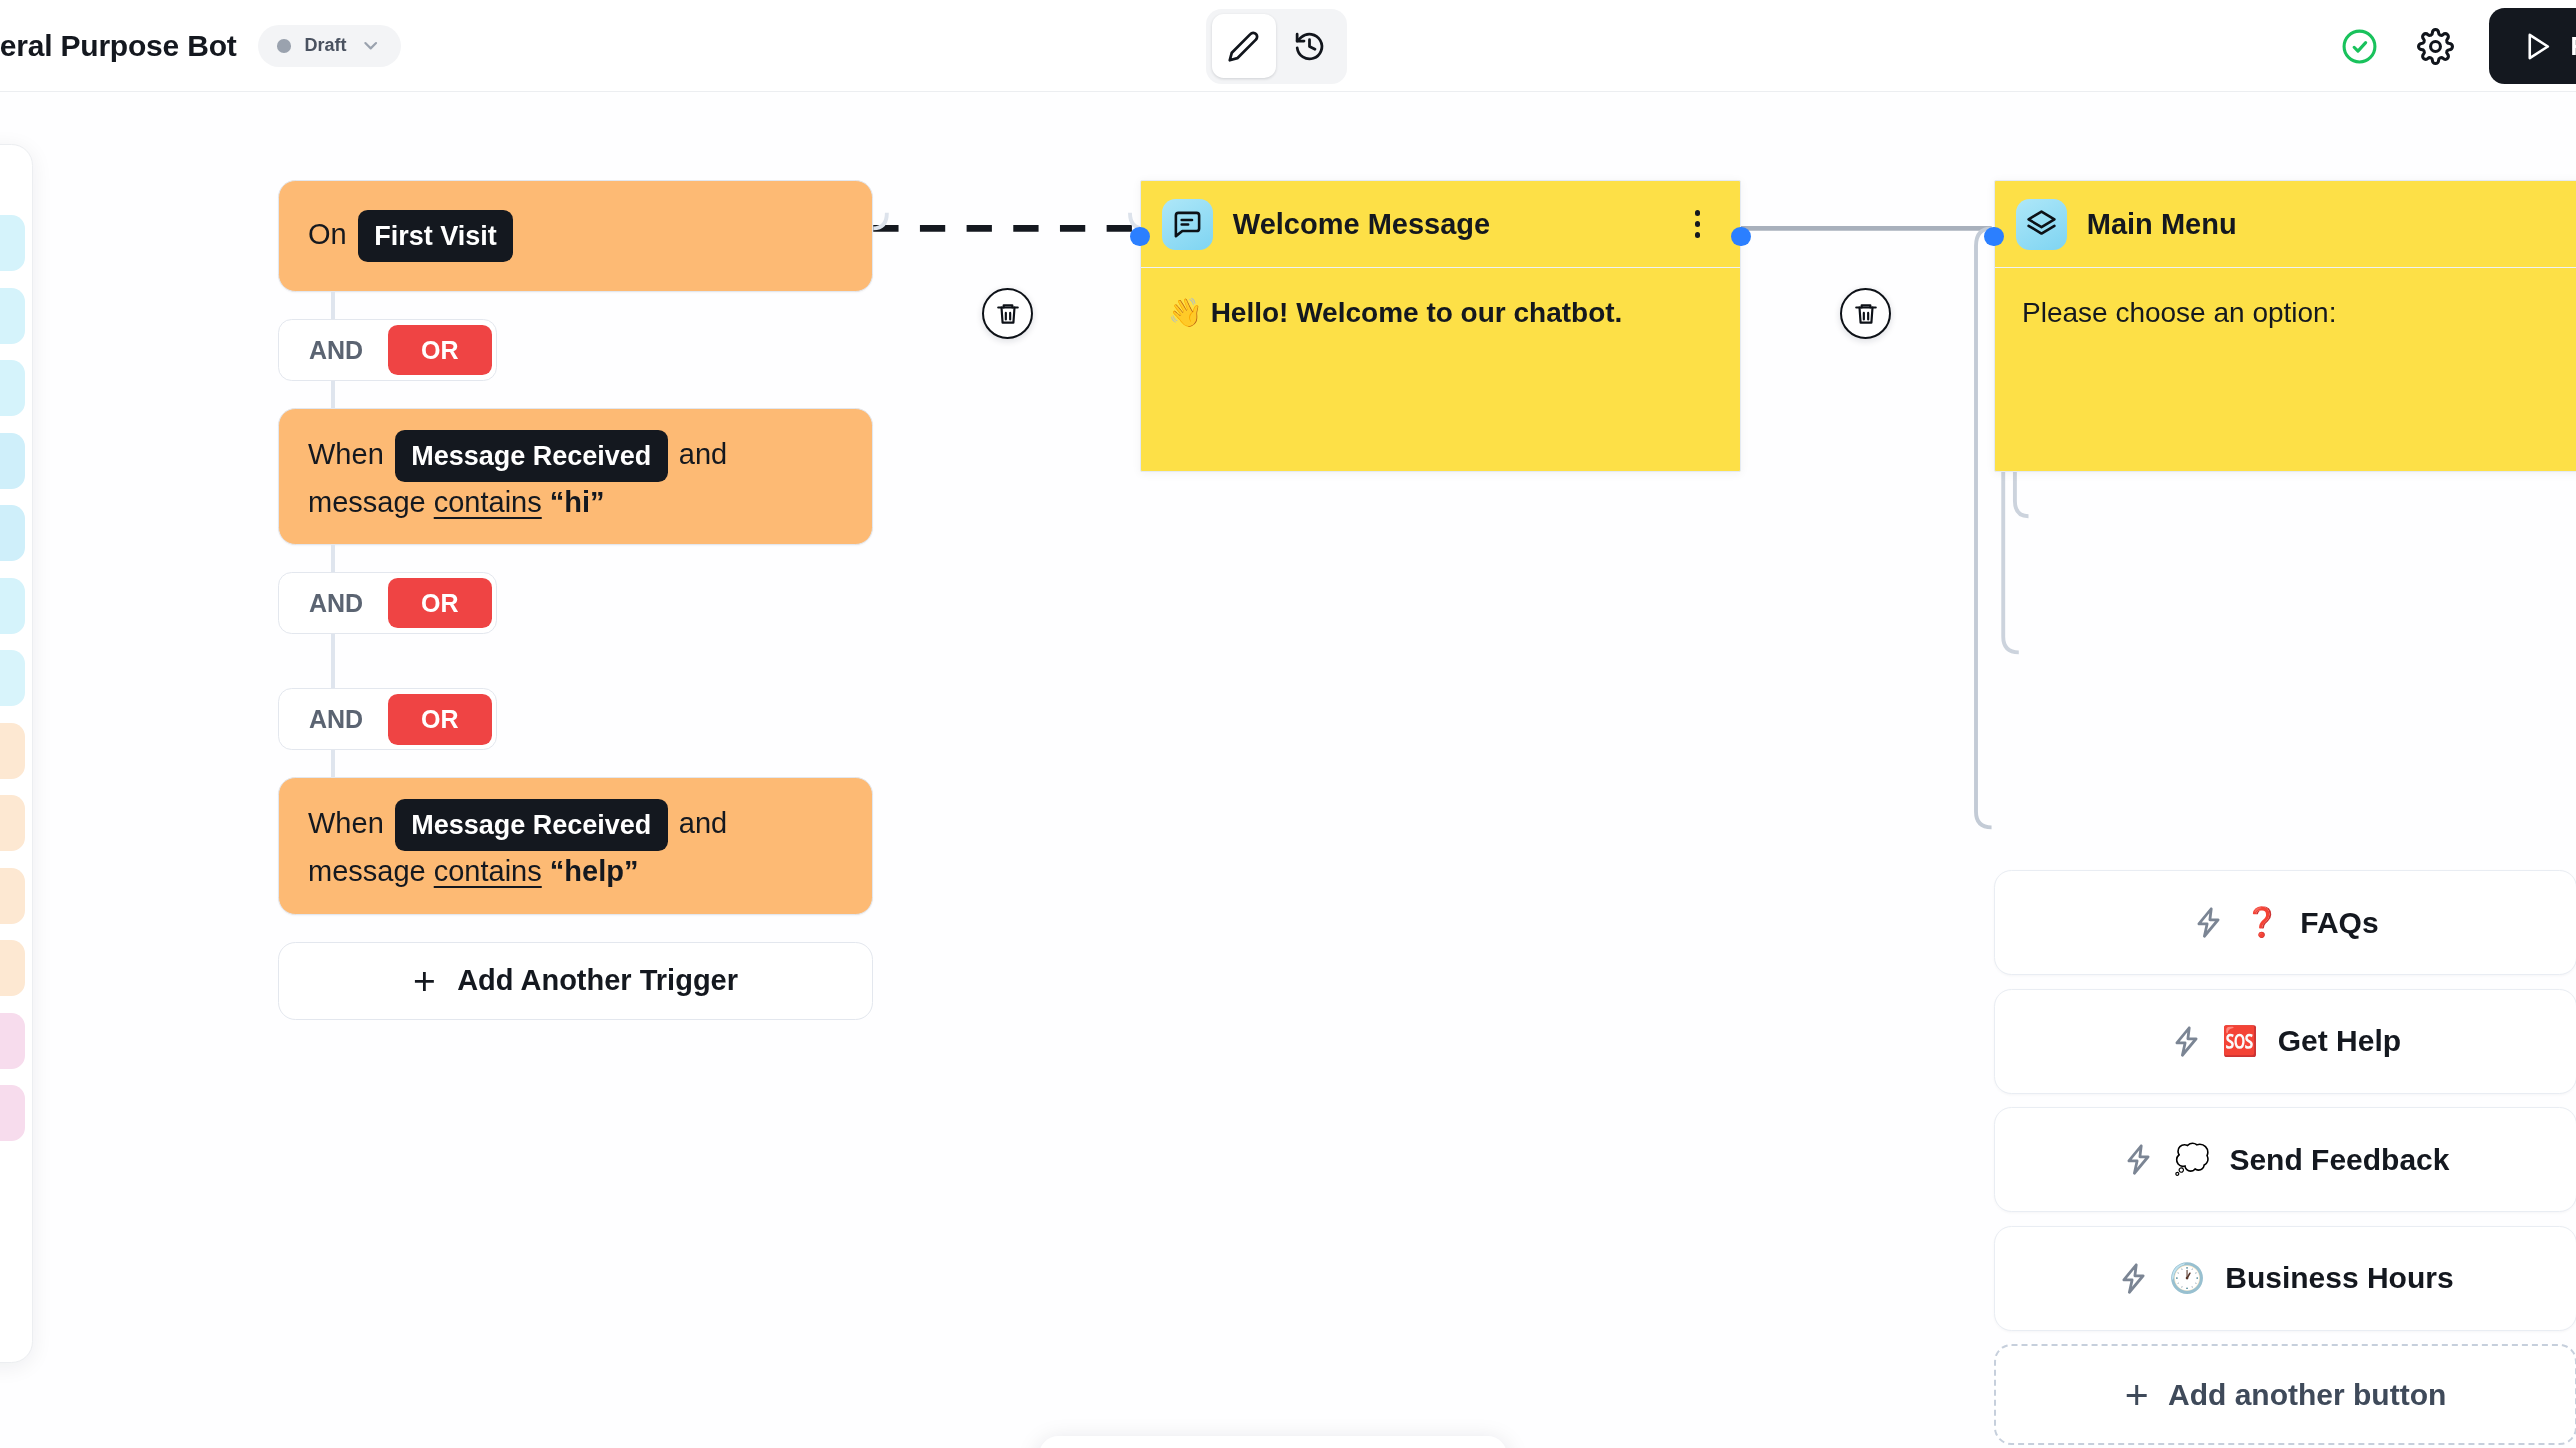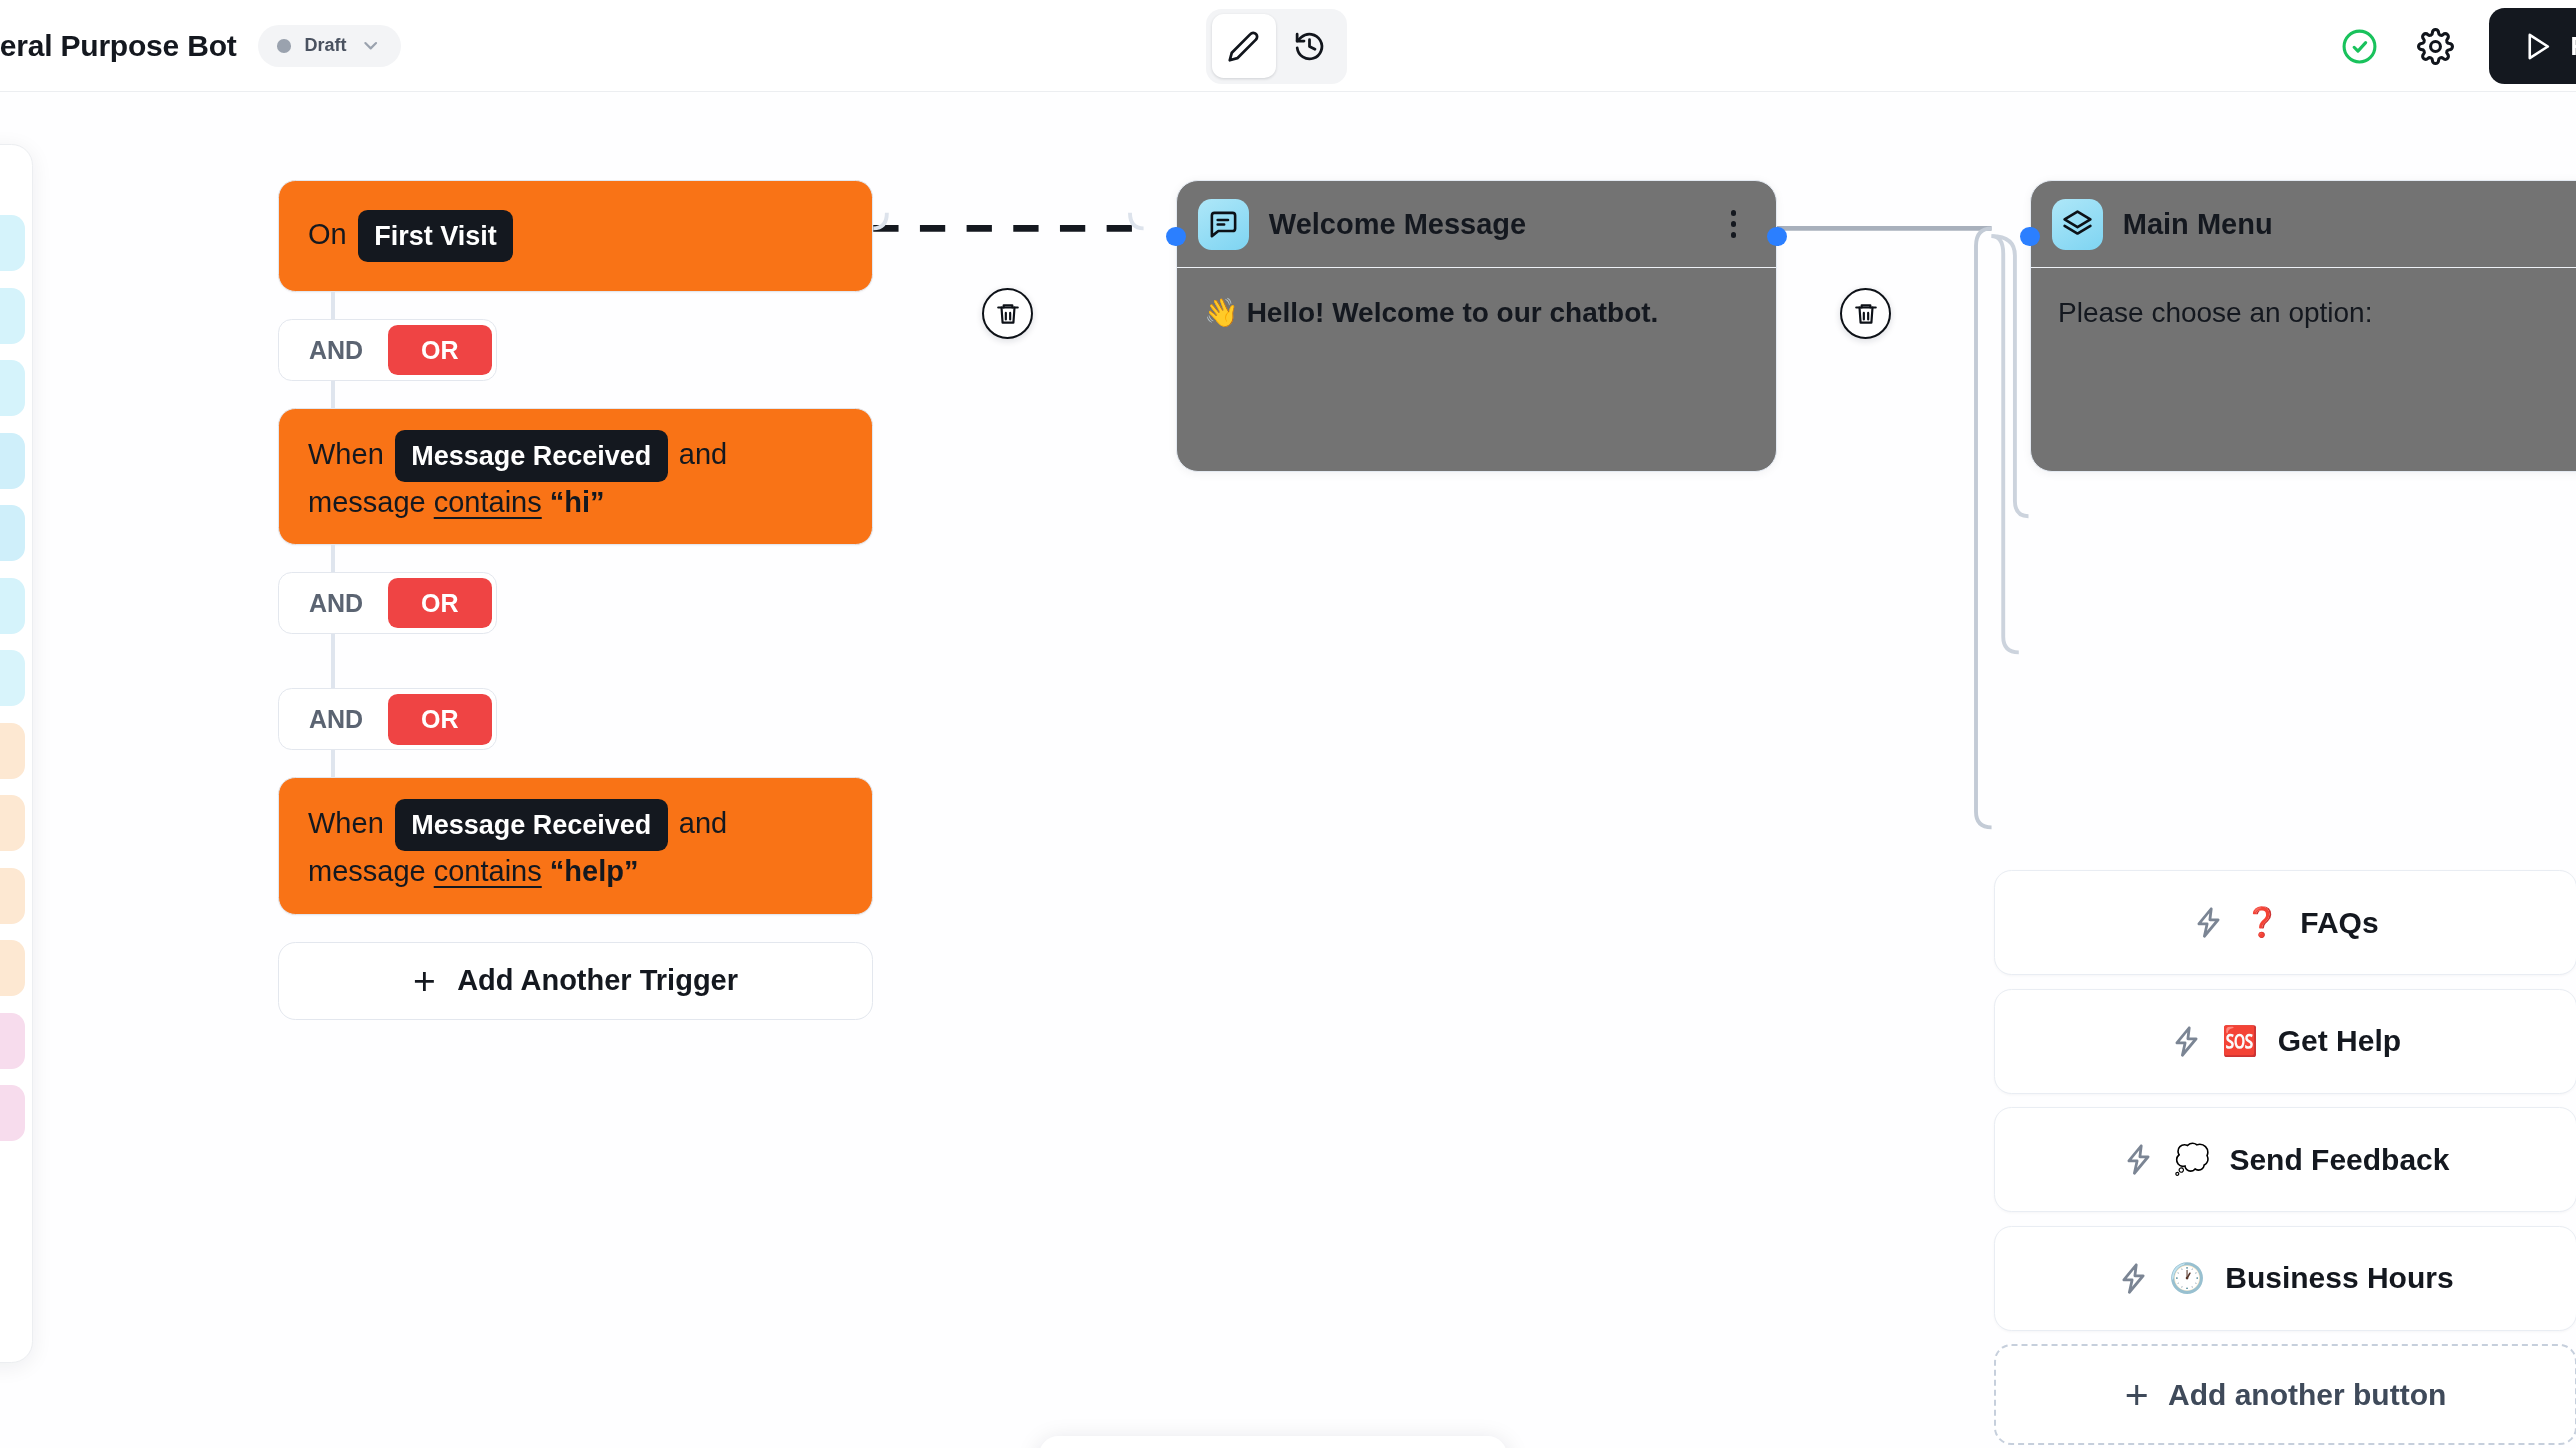--- a/index.html
+++ b/index.html
@@ -171,21 +171,21 @@
 
   
   .trigger-col {
     position: absolute;
     left: 278px;
     top: 88px;
     width: 595px;
   }
 
   .trig-card {
-    background: #f97316;
+    background: #fdba74;
     border: 1.6px solid #e3e7ee;
     border-radius: 17.5px;
     box-shadow: 0 1px 1.9px rgba(16,24,40,.04);
     padding: 29px 29px;
     font-size: 29px;
     color: #14181f;
     line-height: 1.42;
   }
   .trig-card.tall { padding: 21px 29px; }
 
@@ -257,26 +257,25 @@
     gap: 21.4px;
     font-size: 29px;
     font-weight: 700;
     color: #14181f;
   }
   .add-trigger .plus { font-size: 39px; font-weight: 400; line-height: 0; }
 
   
   .node {
     position: absolute;
-    background: #737373;
+    background: #fde047;
     border: 1.6px solid #e4eaf2;
-    border-radius: 22px;
+    border-radius: 2px;
     box-shadow: 0 1.9px 9.7px rgba(16,24,40,.05);
     overflow: visible;
-    margin-left: 36px;
   }
   .node-head {
     display: flex;
     align-items: center;
     gap: 19.4px;
     padding: 17.5px 23px 17.5px 21.4px;
     border-bottom: 1.6px solid #eef1f6;
   }
   .node-ico {
     width: 51px; height: 51px;

